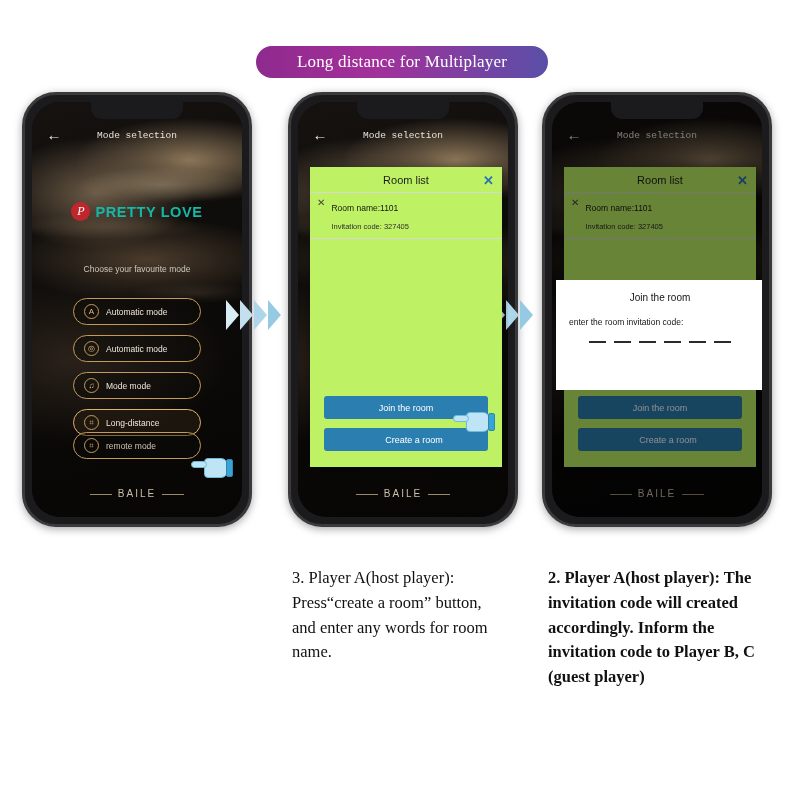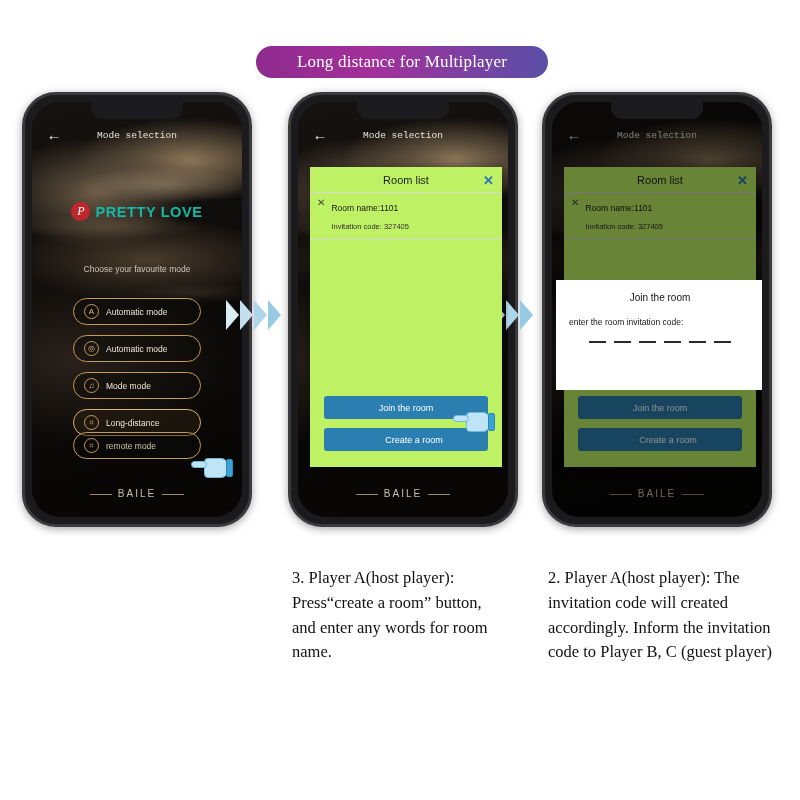--- a/index.html
+++ b/index.html
@@ -253,21 +253,21 @@
 
   
   .caption {
     position: absolute;
     font-family: "Liberation Serif", serif;
     font-size: 16.5px;
     color: #111111;
     line-height: 1.5;
   }
   #caption1 { left: 292px; top: 566px; width: 214px; }
-  #caption2 { left: 548px; top: 566px; width: 238px; }
+  #caption2 { left: 548px; top: 566px; width: 238px; font-weight: bold; }
 </style>
 </head>
 <body>
 
 <div class="banner">
   <span>Long distance for Multiplayer</span>
 </div>
 
 <div class="phone" id="phone1">
   <div class="screen">

